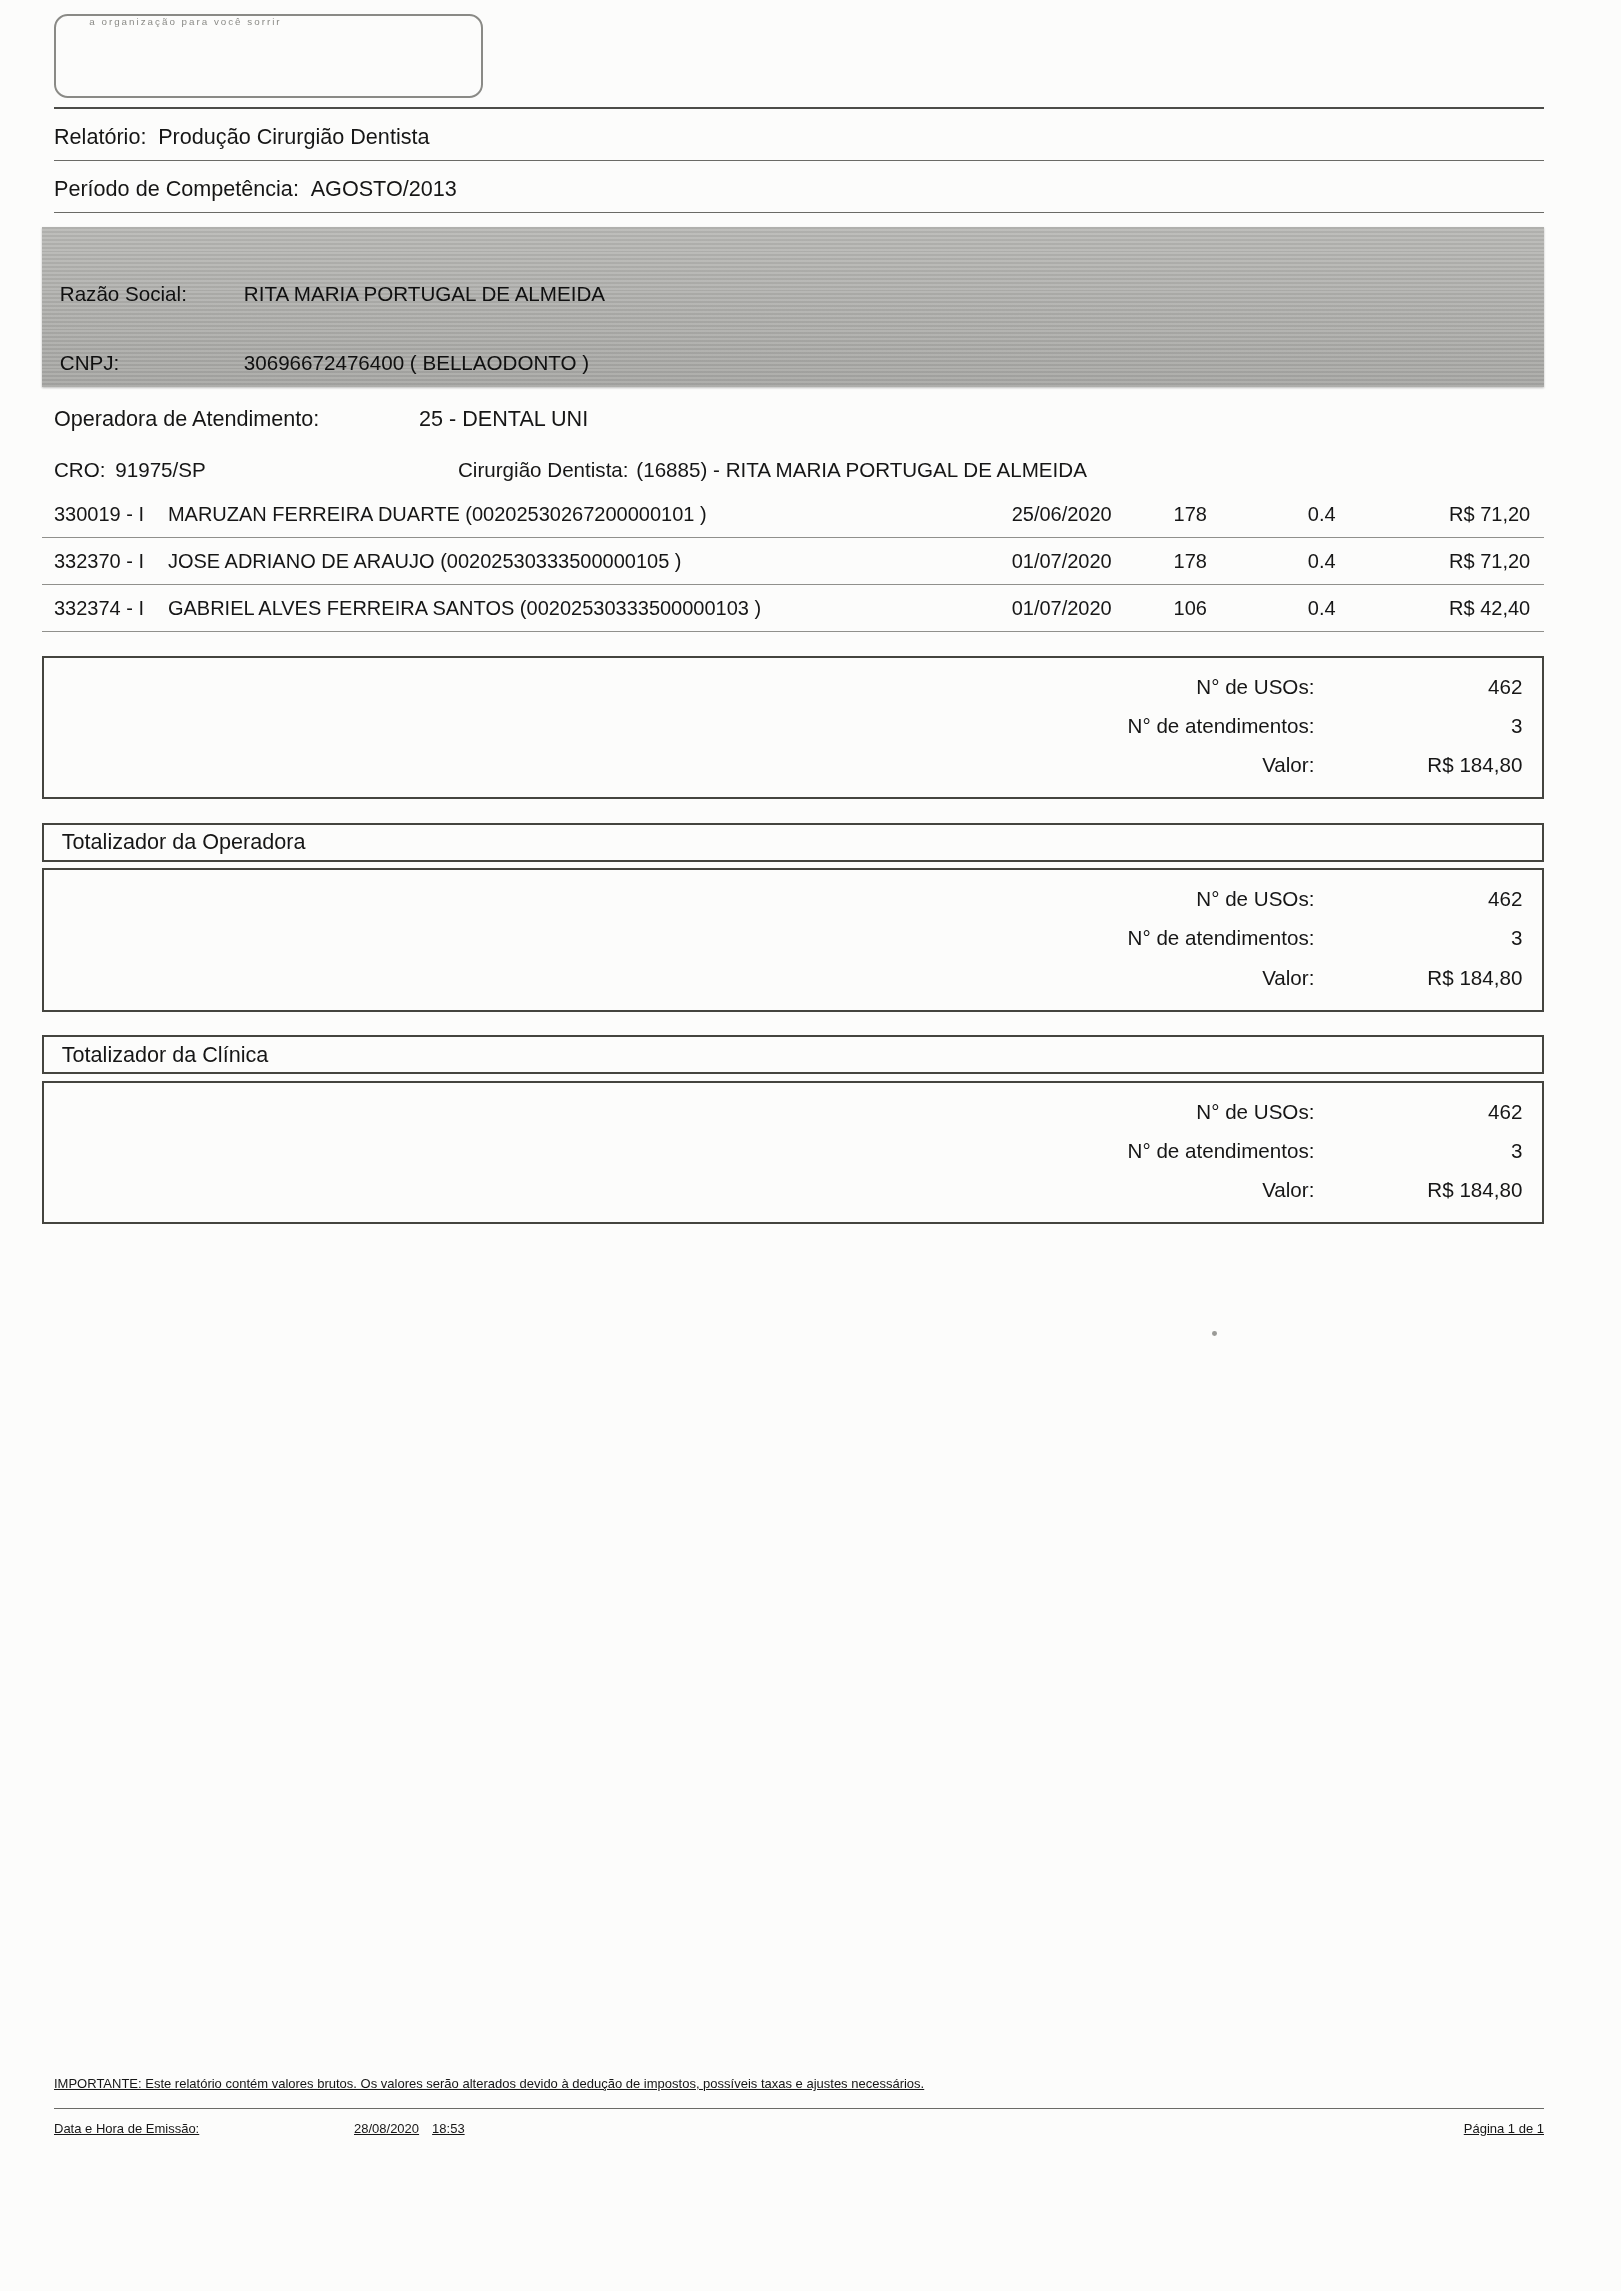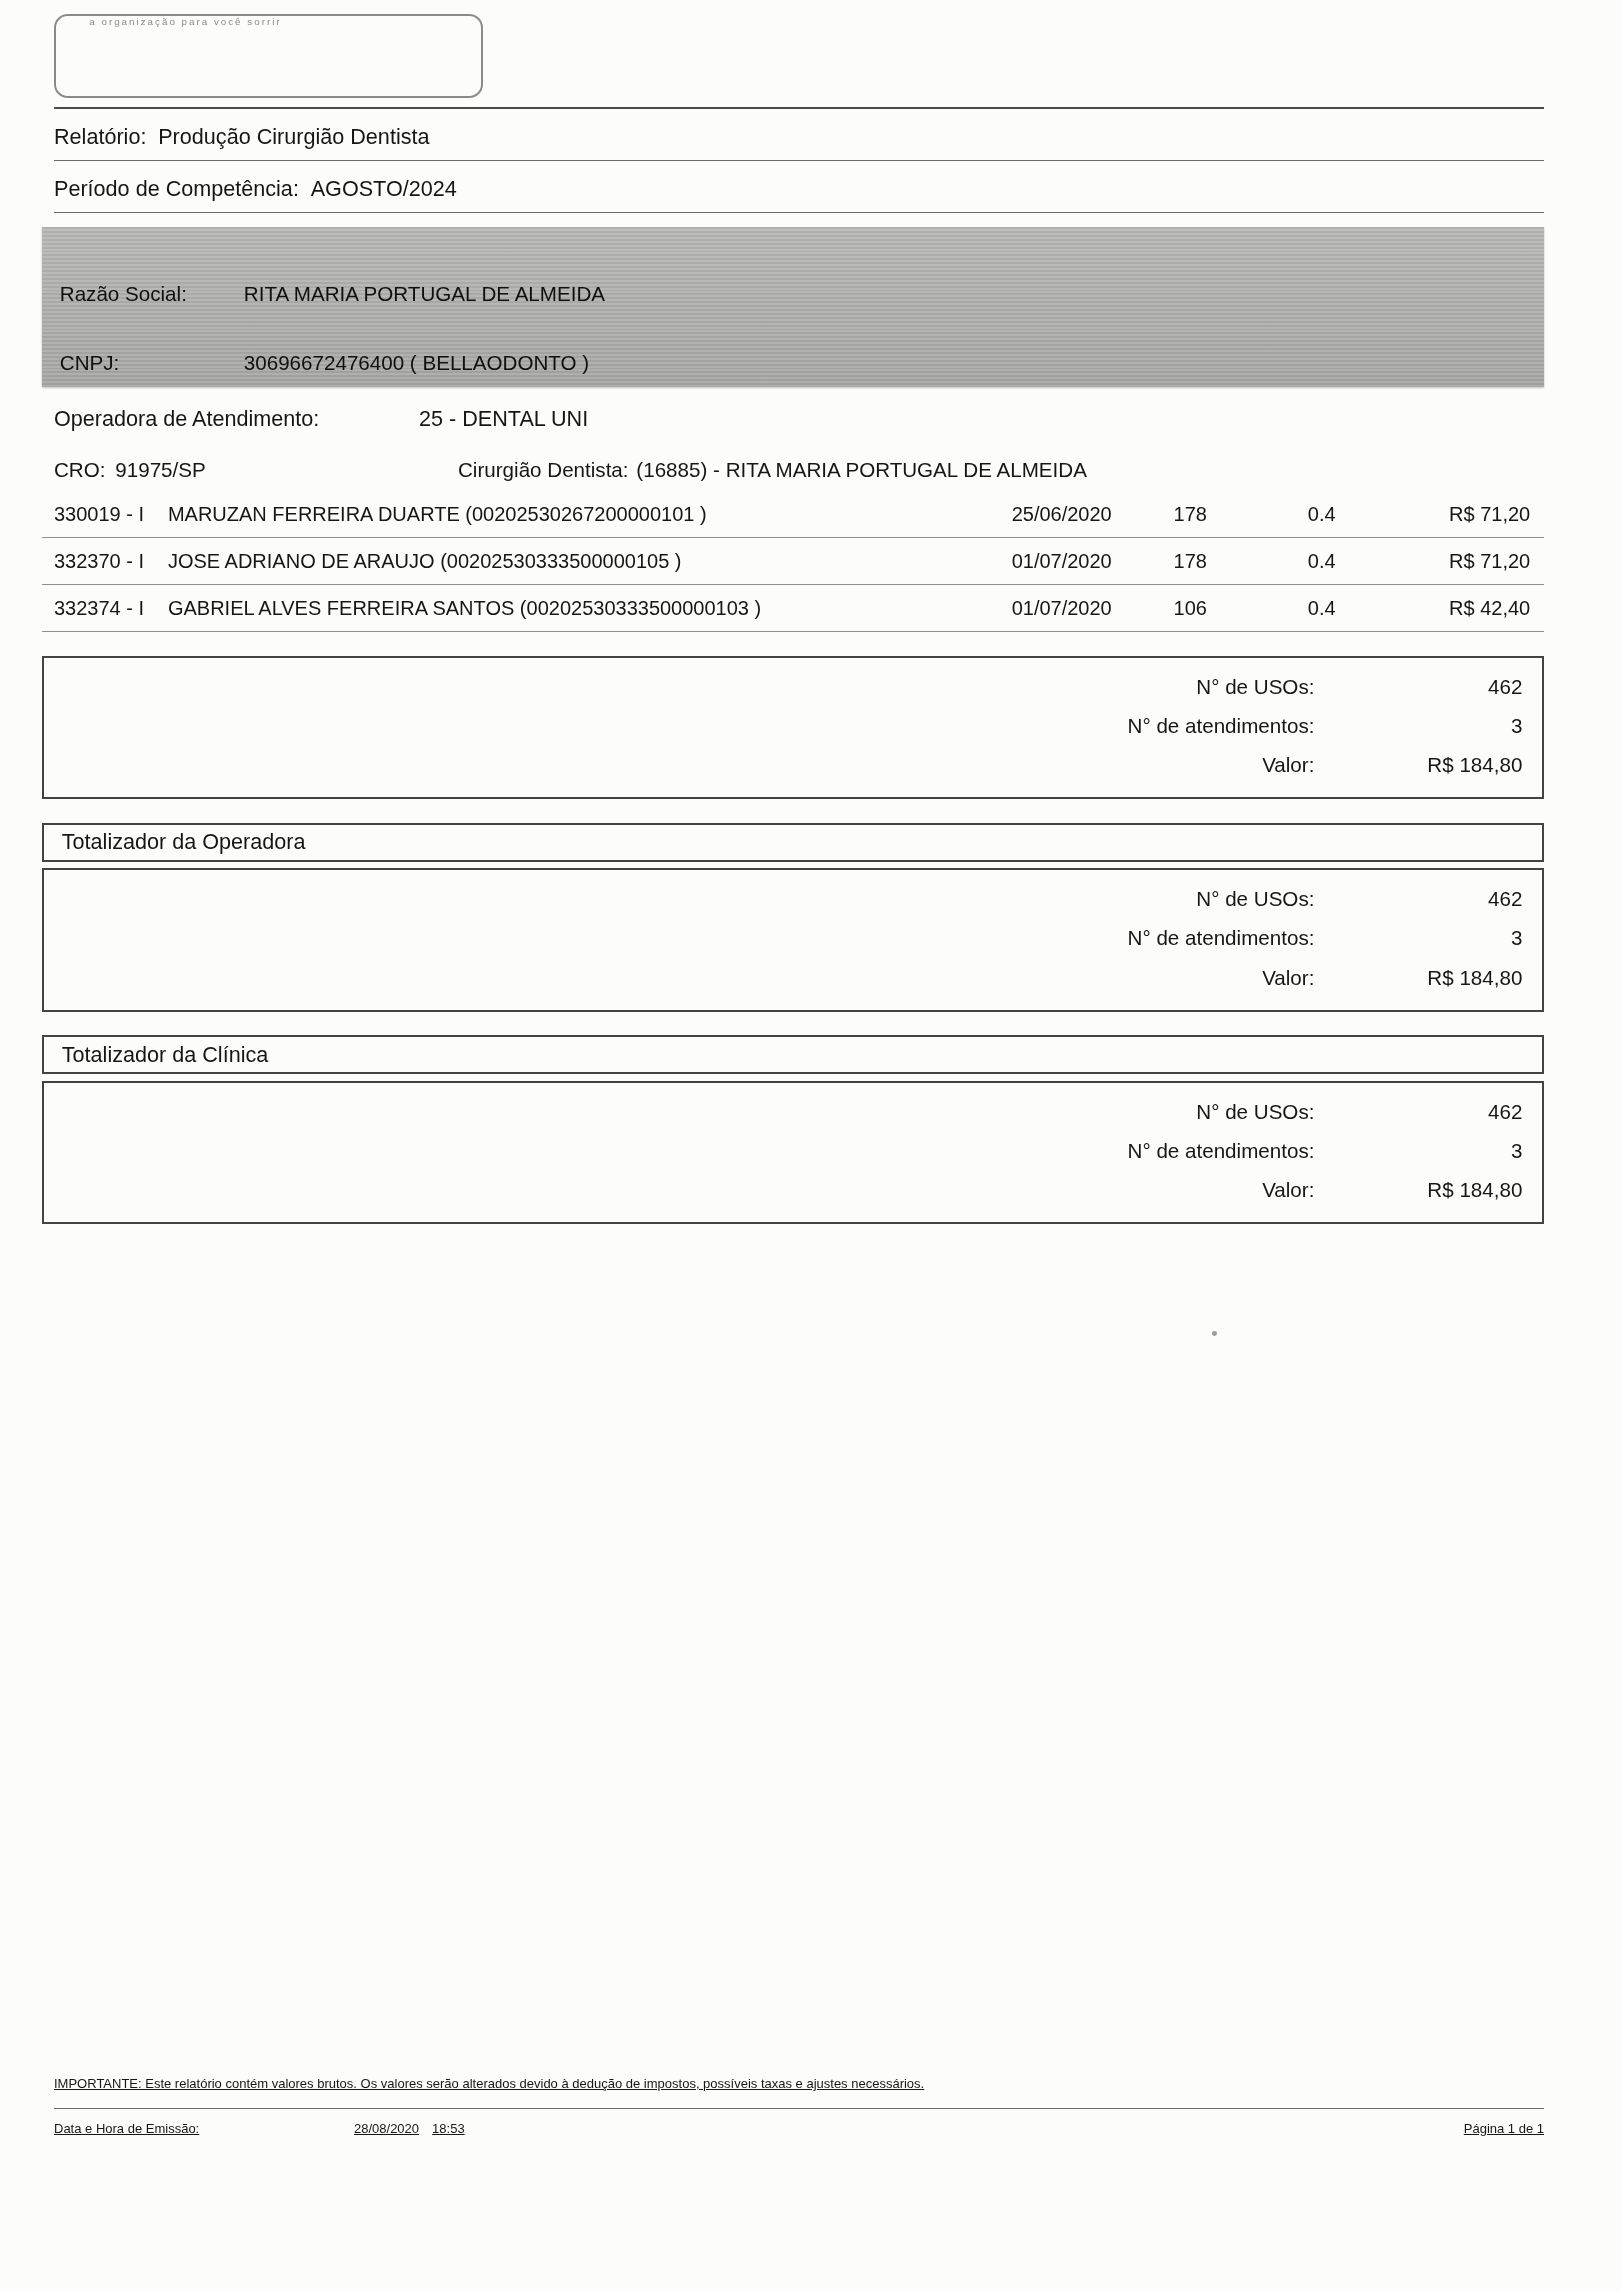--- a/index.html
+++ b/index.html
@@ -164,21 +164,21 @@
     <hr class="rule">
 
     <div class="hline">
       <span class="lab">Relatório:</span>
       <span>Produção Cirurgião Dentista</span>
     </div>
     <hr class="rule thin">
 
     <div class="hline">
       <span class="lab">Período de Competência:</span>
-      <span>AGOSTO/2024</span>
+      <span>AGOSTO/2013</span>
     </div>
     <hr class="rule thin">
 
     <div class="company-box">
       <div class="company-row">
         <span class="lab">Razão Social:</span>
         <span>RITA MARIA PORTUGAL DE ALMEIDA</span>
       </div>
       <div class="company-row">
         <span class="lab">CNPJ:</span>

